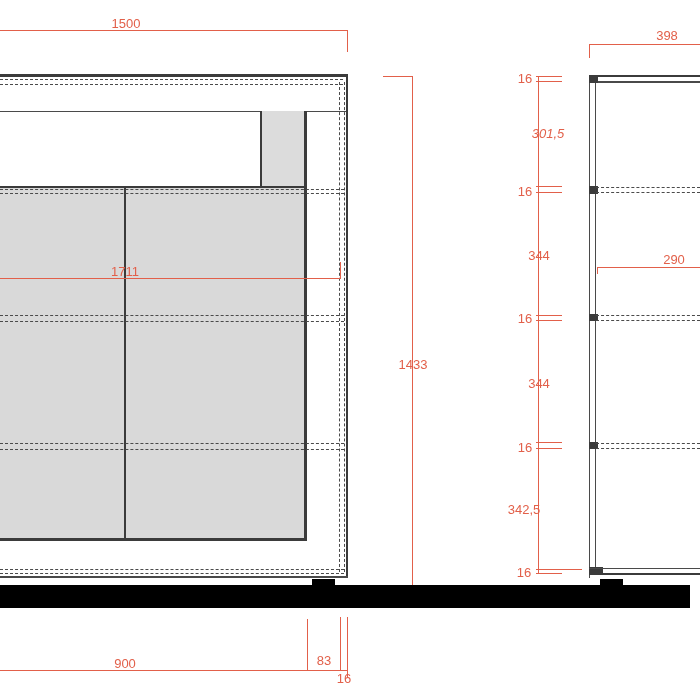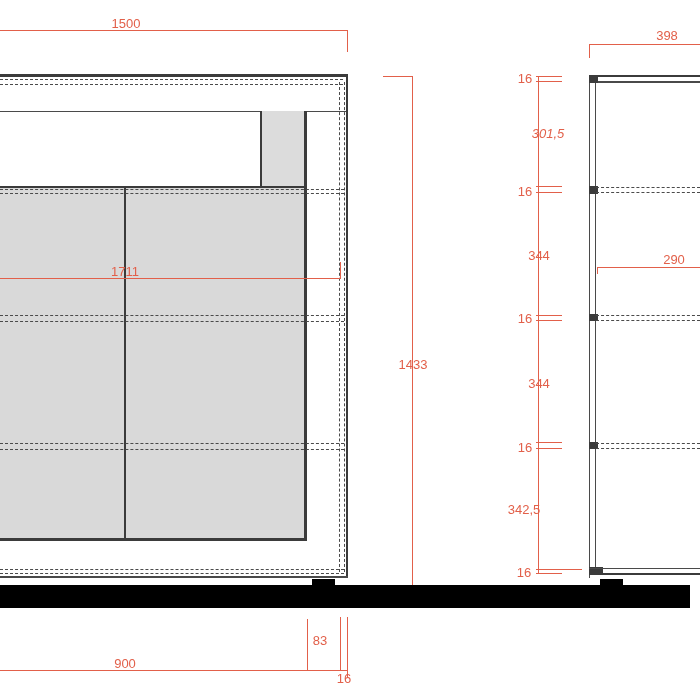--- a/index.html
+++ b/index.html
@@ -98,21 +98,21 @@
 
   <div class="dim" style="left:383px;top:75.5px;width:29px;height:1.2px;"></div>
   <div class="dim" style="left:411.5px;top:75.5px;width:1.2px;height:509px;"></div>
   <span class="dim-label" style="left:413px;top:322px;margin-top:36px;">1433</span>
 
   <div class="dim" style="left:0;top:669.5px;width:348px;height:1.2px;"></div>
   <div class="dim" style="left:306.5px;top:619px;width:1.2px;height:51px;"></div>
   <div class="dim" style="left:340px;top:617px;width:1.2px;height:53px;"></div>
   <div class="dim" style="left:347px;top:617px;width:1.2px;height:61px;"></div>
   <span class="dim-label" style="left:125px;top:656.5px;">900</span>
-  <span class="dim-label" style="left:320px;top:634px;">83</span>
+  <span class="dim-label" style="left:320px;top:654px;padding-left:8px;">83</span>
   <span class="dim-label" style="left:344px;top:672px;">16</span>
 
   <div class="dim" style="left:589px;top:43.5px;width:111px;height:1.2px;"></div>
   <div class="dim" style="left:589px;top:43.5px;width:1.2px;height:14px;"></div>
   <span class="dim-label" style="left:667px;top:29px;">398</span>
 
   <div class="dim" style="left:597px;top:266.5px;width:103px;height:1.2px;"></div>
   <div class="dim" style="left:597px;top:266.5px;width:1.2px;height:7px;"></div>
   <span class="dim-label" style="left:674px;top:252.5px;">290</span>
 

